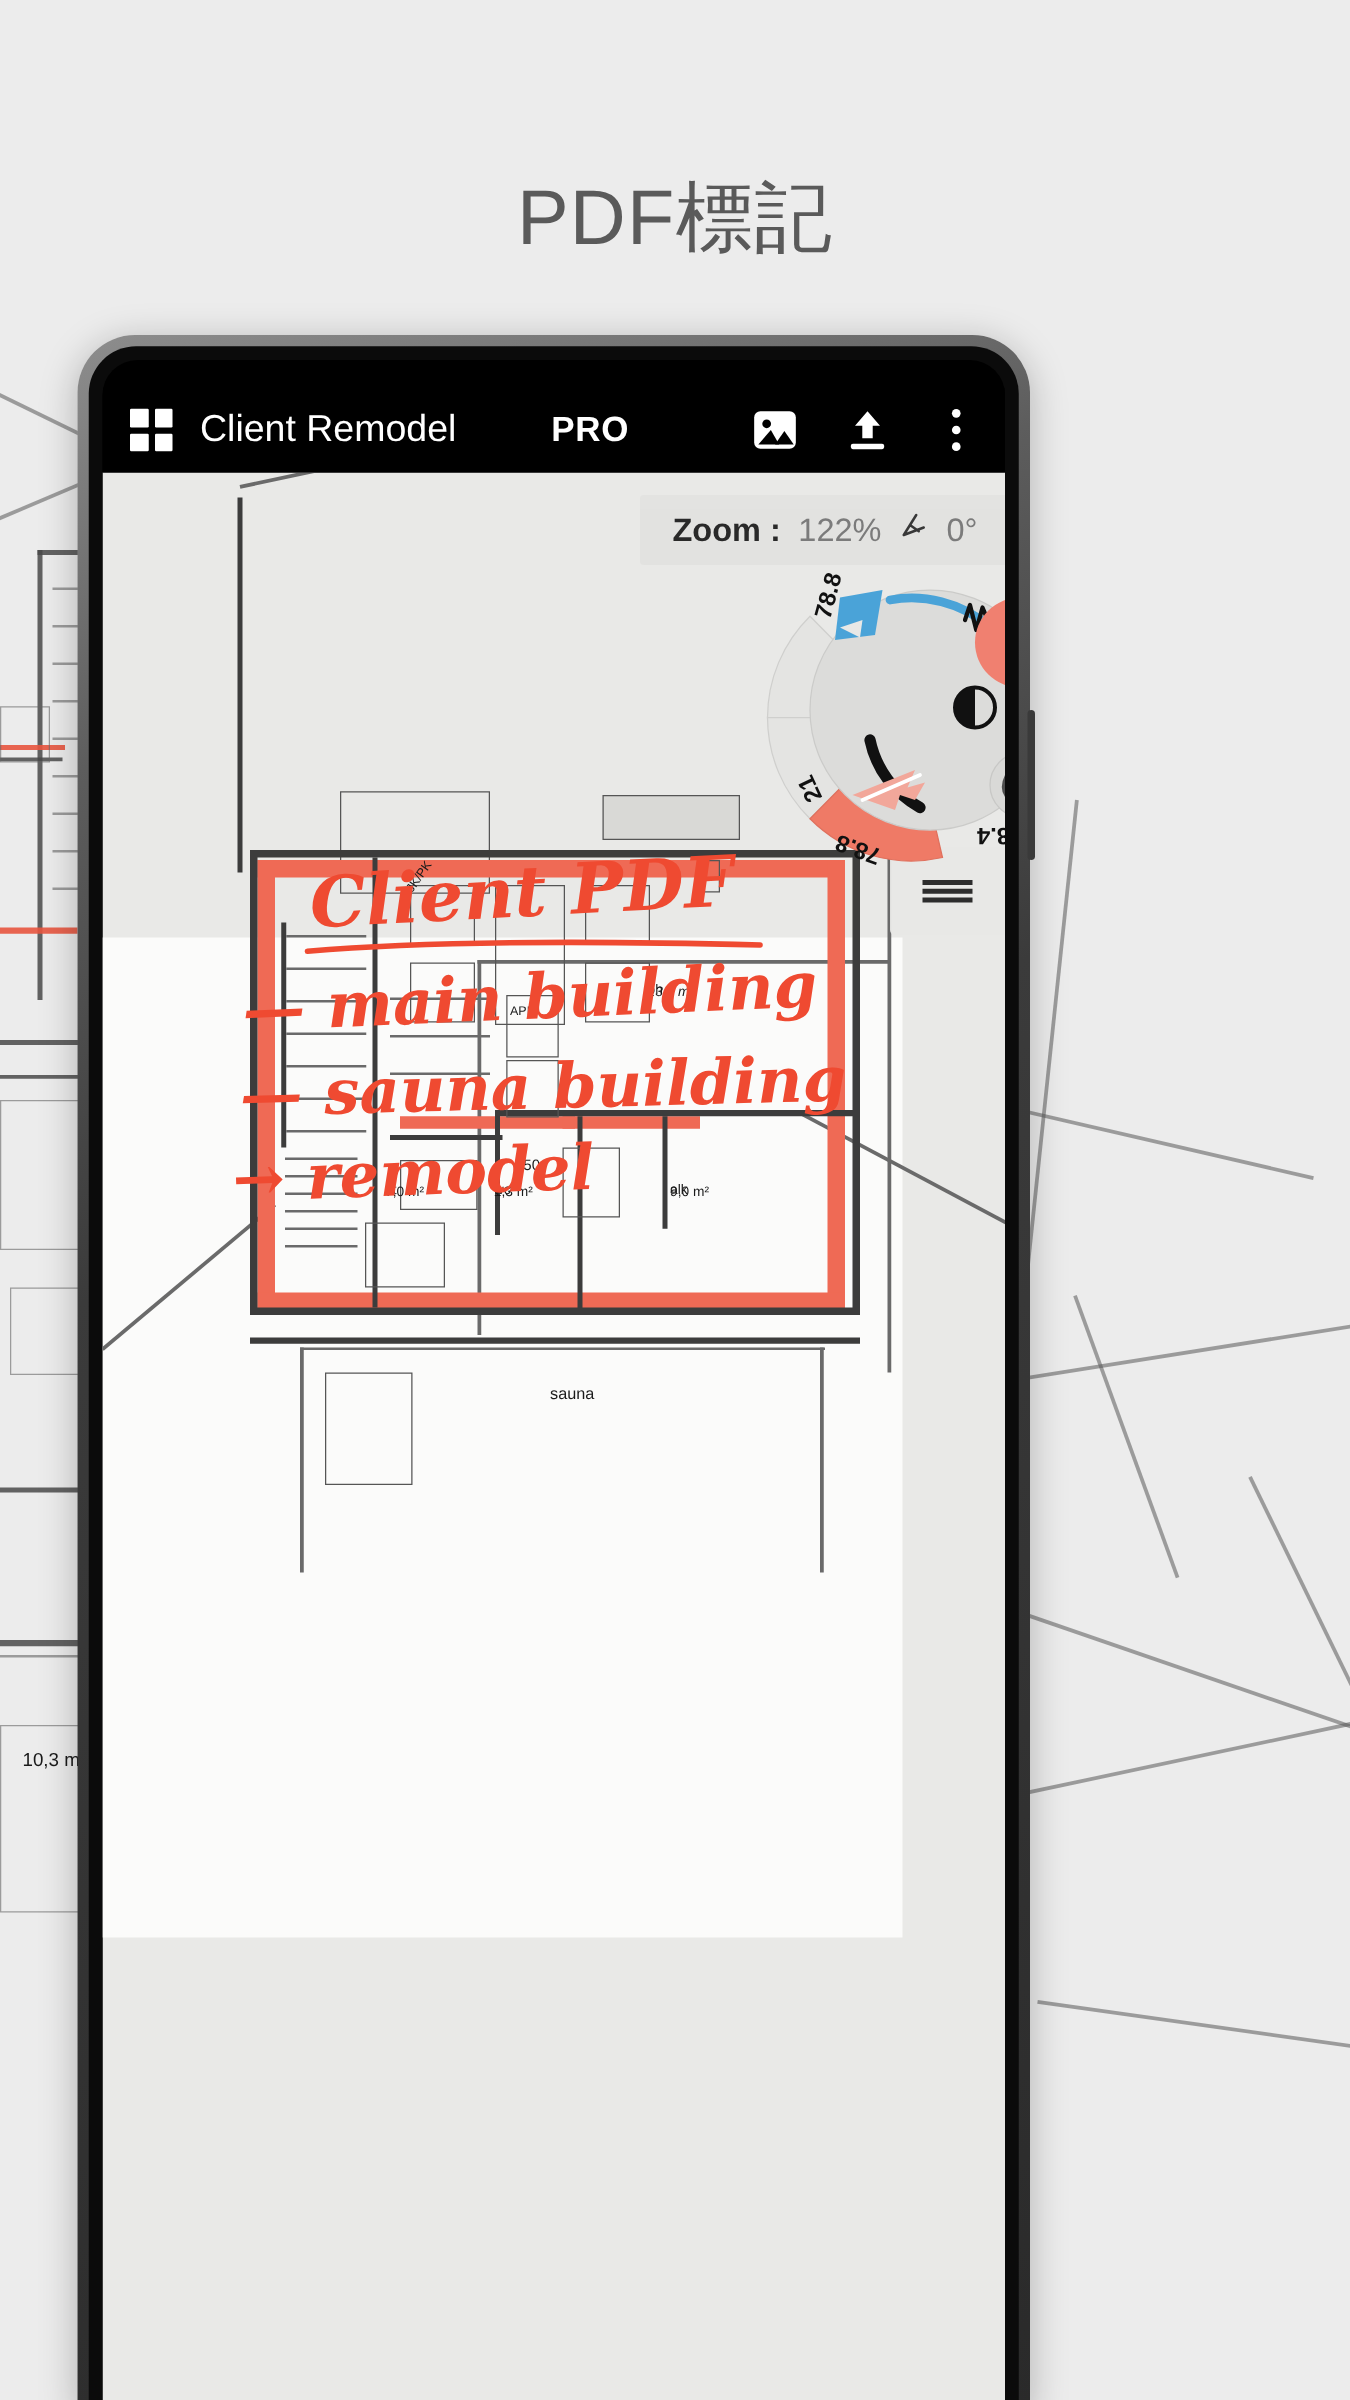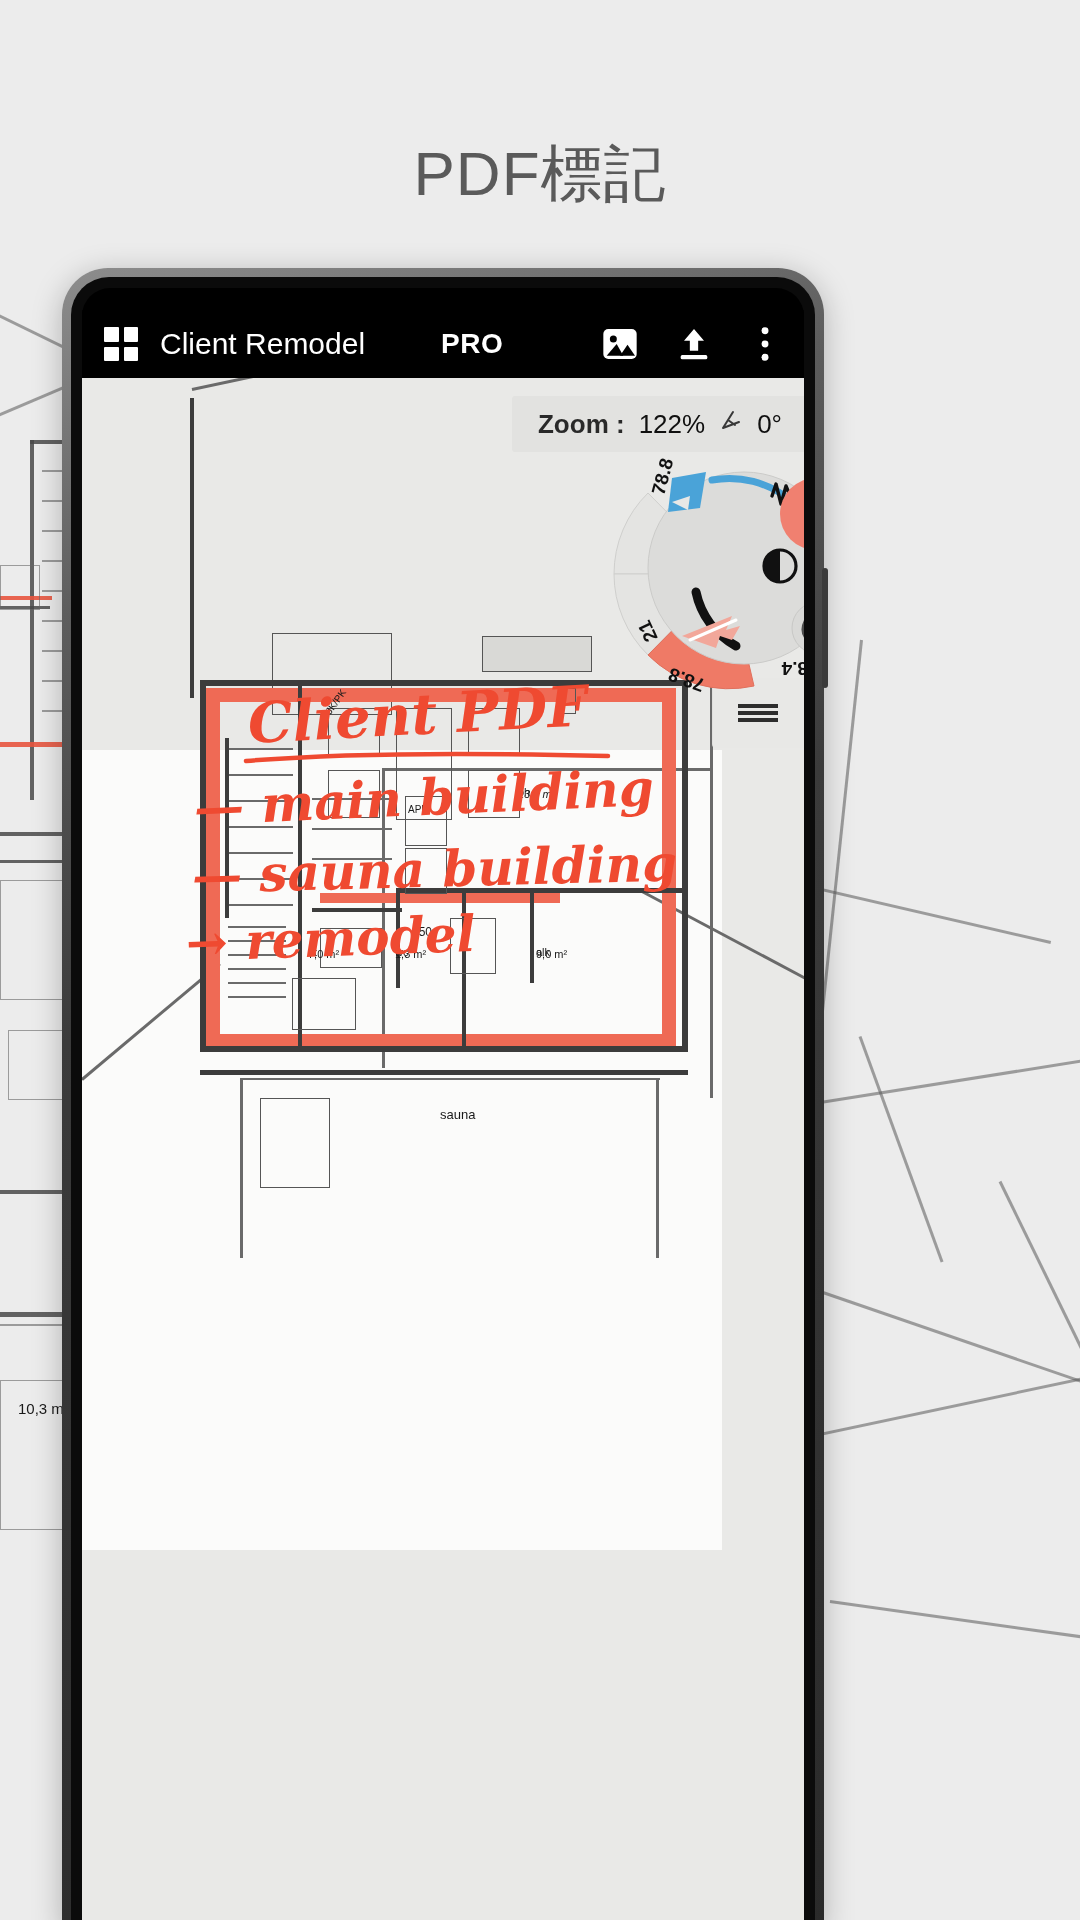--- a/index.html
+++ b/index.html
@@ -105,21 +105,21 @@
   
   #zoom-panel{
     position:absolute; top:18px; right:0;
     background:#e2e2e0; opacity:.93;
     padding:12px 22px 12px 26px;
     display:flex; align-items:center; gap:14px;
     z-index:20;
     border-radius:3px 0 0 3px;
   }
   #zoom-panel .lbl{ font-size:26px; font-weight:bold; color:#1b1b1b; }
-  #zoom-panel .val{ font-size:26px; color:#000000; }
+  #zoom-panel .val{ font-size:26px; color:#737373; }
   #rot-icon{ font-size:22px; color:#2b2b2b; }
 
   
   #wheel{
     position:absolute; top:62px; right:-58px;
     width:268px; height:268px;
     z-index:22;
   }
   #wheel svg{ display:block; }
   .wl{ font-size:19px; font-weight:bold; fill:#111; font-family:"Liberation Sans",sans-serif;}

